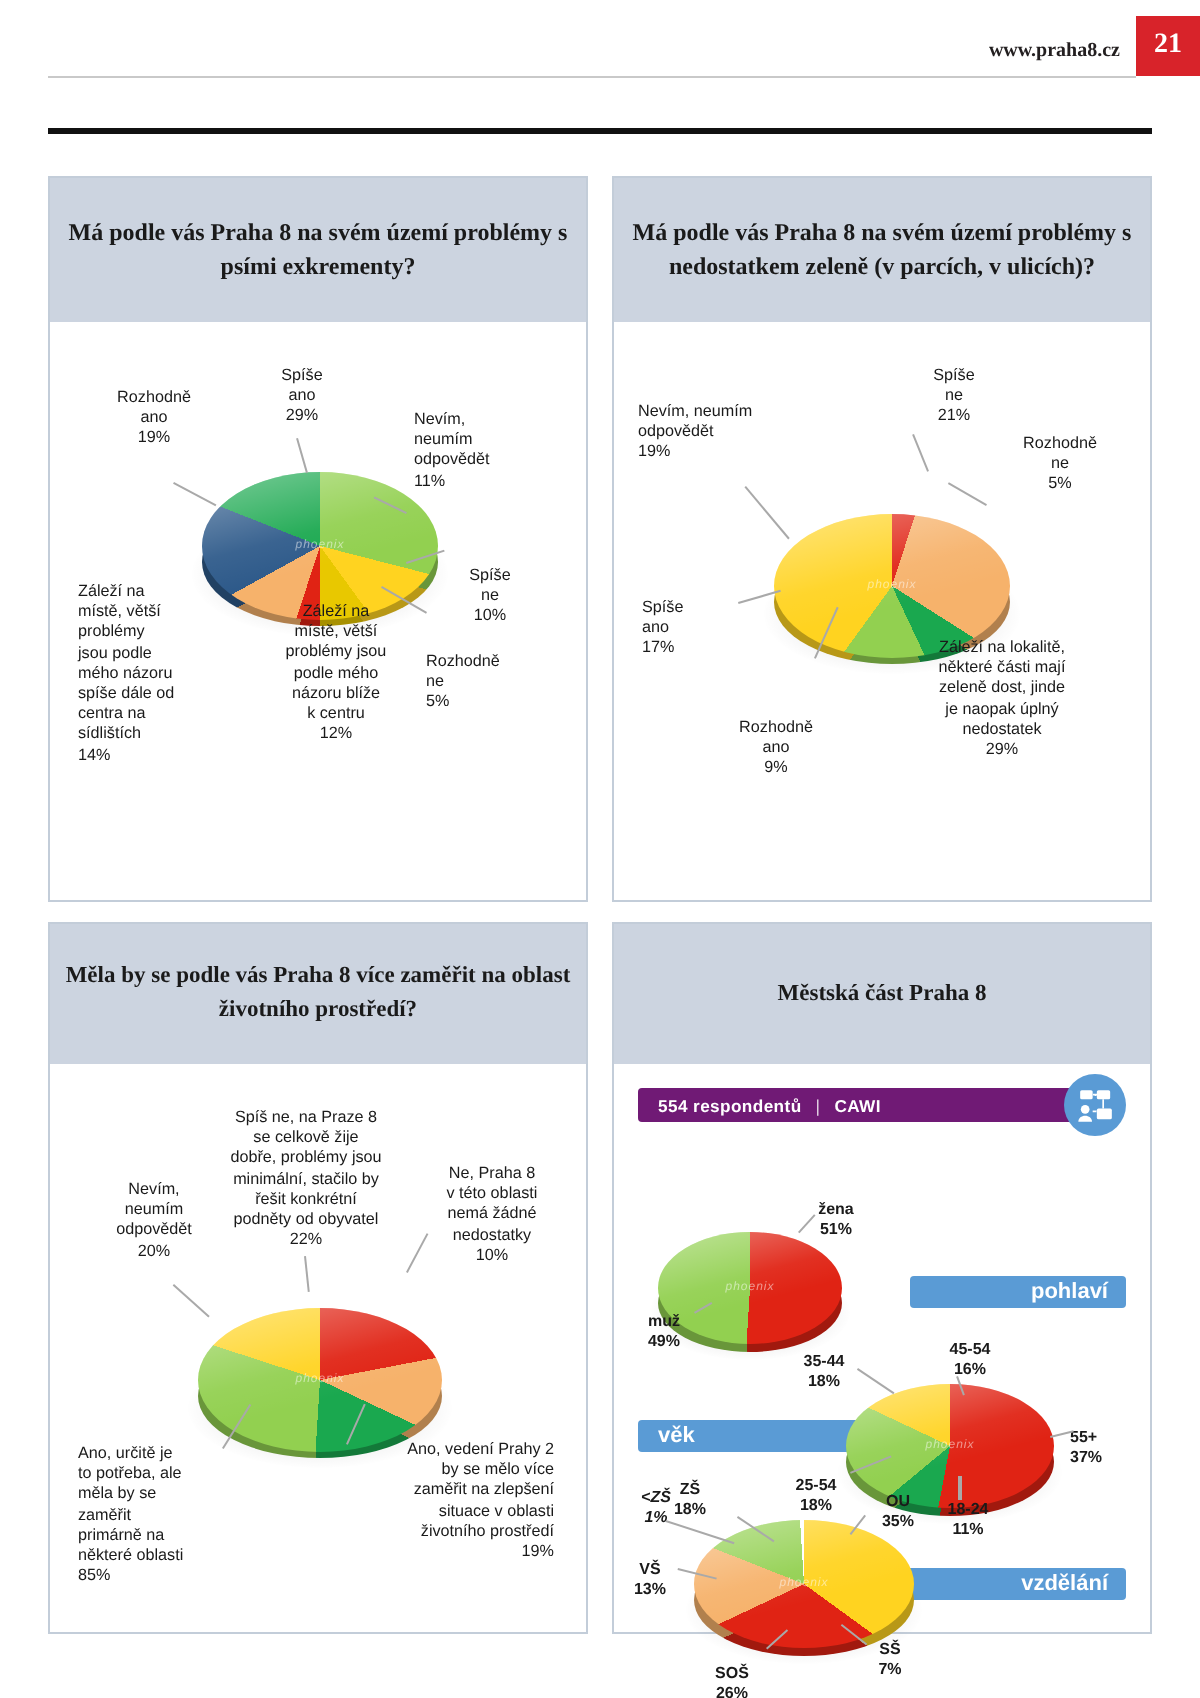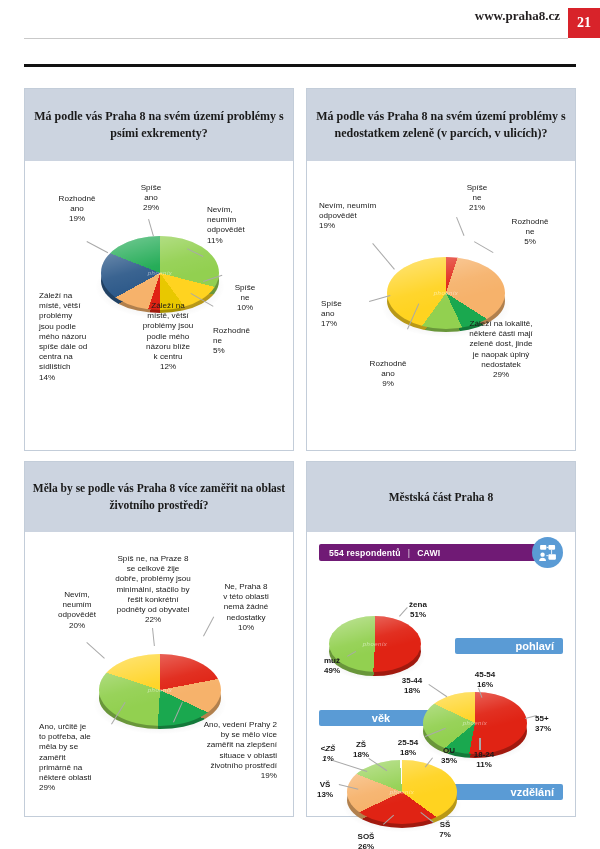--- a/index.html
+++ b/index.html
@@ -18,23 +18,23 @@
   .hdr-left {
     position: absolute; left: 24px; top: 20px;
     font-family: "Liberation Serif", serif;
     font-size: 9.5px; letter-spacing: .35px;
     color: #231f20; white-space: nowrap;
   }
   .hdr-brand {
     color: #d8232a; font-weight: bold; letter-spacing: .3px;
   }
   .hdr-right {
-    position: absolute; right: 40px; top: 8px;
+    position: absolute; right: 40px; top: 20px;
     font-family: "Liberation Serif", serif;
-    font-size: 13px; font-weight: bold; color: #231f20;
+    font-size: 10px; font-weight: bold; color: #231f20;
     white-space: nowrap;
   }
   .page-num-box {
     position: absolute; right: 0px; top: 8px;
     width: 32px; height: 30px;
     background: #d8232a; color: #ffffff;
     font-family: "Liberation Serif", serif;
     font-size: 14px; font-weight: bold;
     display: flex; align-items: center; justify-content: center;
   }
@@ -312,21 +312,21 @@
     <div class="lbl c" style="left:22px; top:58px; width:60px;">Nevím,
 neumím
 odpovědět
 20%</div>
     <div class="lbl l" style="left:14px; top:190px; width:72px;">Ano, určitě je
 to potřeba, ale
 měla by se
 zaměřit
 primárně na
 některé oblasti
-29%</div>
+85%</div>
     <div class="lbl r" style="left:134px; top:188px; width:118px;">Ano, vedení Prahy 2
 by se mělo více
 zaměřit na zlepšení
 situace v oblasti
 životního prostředí
 19%</div>
 
     <div class="leader" style="left:128px; top:96px; width:18px; transform:rotate(84deg);"></div>
     <div class="leader" style="left:178px; top:104px; width:22px; transform:rotate(-62deg);"></div>
     <div class="leader" style="left:62px; top:110px; width:24px; transform:rotate(42deg);"></div>
@@ -374,21 +374,21 @@
       </div>
     </div>
 
     <div class="lbl c bold" style="left:90px; top:68px; width:42px;">žena
 51%</div>
     <div class="lbl c bold" style="left:8px; top:124px; width:34px;">muž
 49%</div>
     <div class="leader" style="left:92px; top:84px; width:12px; transform:rotate(-48deg);"></div>
     <div class="leader" style="left:40px; top:124px; width:10px; transform:rotate(-30deg);"></div>
 
-    <div class="cat-bar left-txt" style="left:12px; top:178px; width:114px;justify-content:center;">
+    <div class="cat-bar left-txt" style="left:12px; top:178px; width:114px;">
       <span>věk</span>
     </div>
 
     <div class="pie-wrap" style="left:116px; top:160px; width:104px; height:62px;">
       <div class="pie-shadow" style="top:18px; height:52px;"></div>
       <div class="pie3d">
         <div class="pie-side" style="top:12px; height:54px; background:conic-gradient(from 0deg,
                #e02314 0deg 57.6deg, #e02314 57.6deg 190.8deg, #1aa84f 190.8deg 230.4deg,
                #92d050 230.4deg 295.2deg, #ffd320 295.2deg 360deg);"></div>
         <div class="pie-top" style="background:conic-gradient(from 0deg,
@@ -429,21 +429,21 @@
         <div class="pie-top" style="background:conic-gradient(from 0deg,
                #ffd320 0deg 126deg, #e02314 126deg 151.2deg, #e02314 151.2deg 244.8deg,
                #f6b26b 244.8deg 291.6deg, #92d050 291.6deg 356.4deg, #ffffff 356.4deg 360deg);"></div>
         <div class="pie-gloss"></div>
         <div class="pie-wm">phoenix</div>
       </div>
     </div>
 
     <div class="lbl c bold" style="left:6px; top:212px; width:30px;font-style:italic;">&lt;ZŠ
 1%</div>
-    <div class="lbl c bold" style="left:40px; top:208px; width:28px;">ZŠ
+    <div class="lbl c bold" style="left:24px; top:208px; width:28px;">ZŠ
 18%</div>
     <div class="lbl c bold" style="left:128px; top:214px; width:28px;">OU
 35%</div>
     <div class="lbl c bold" style="left:4px; top:248px; width:28px;">VŠ
 13%</div>
     <div class="lbl c bold" style="left:124px; top:288px; width:28px;">SŠ
 7%</div>
     <div class="lbl c bold" style="left:42px; top:300px; width:34px;">SOŠ
 26%</div>
 

